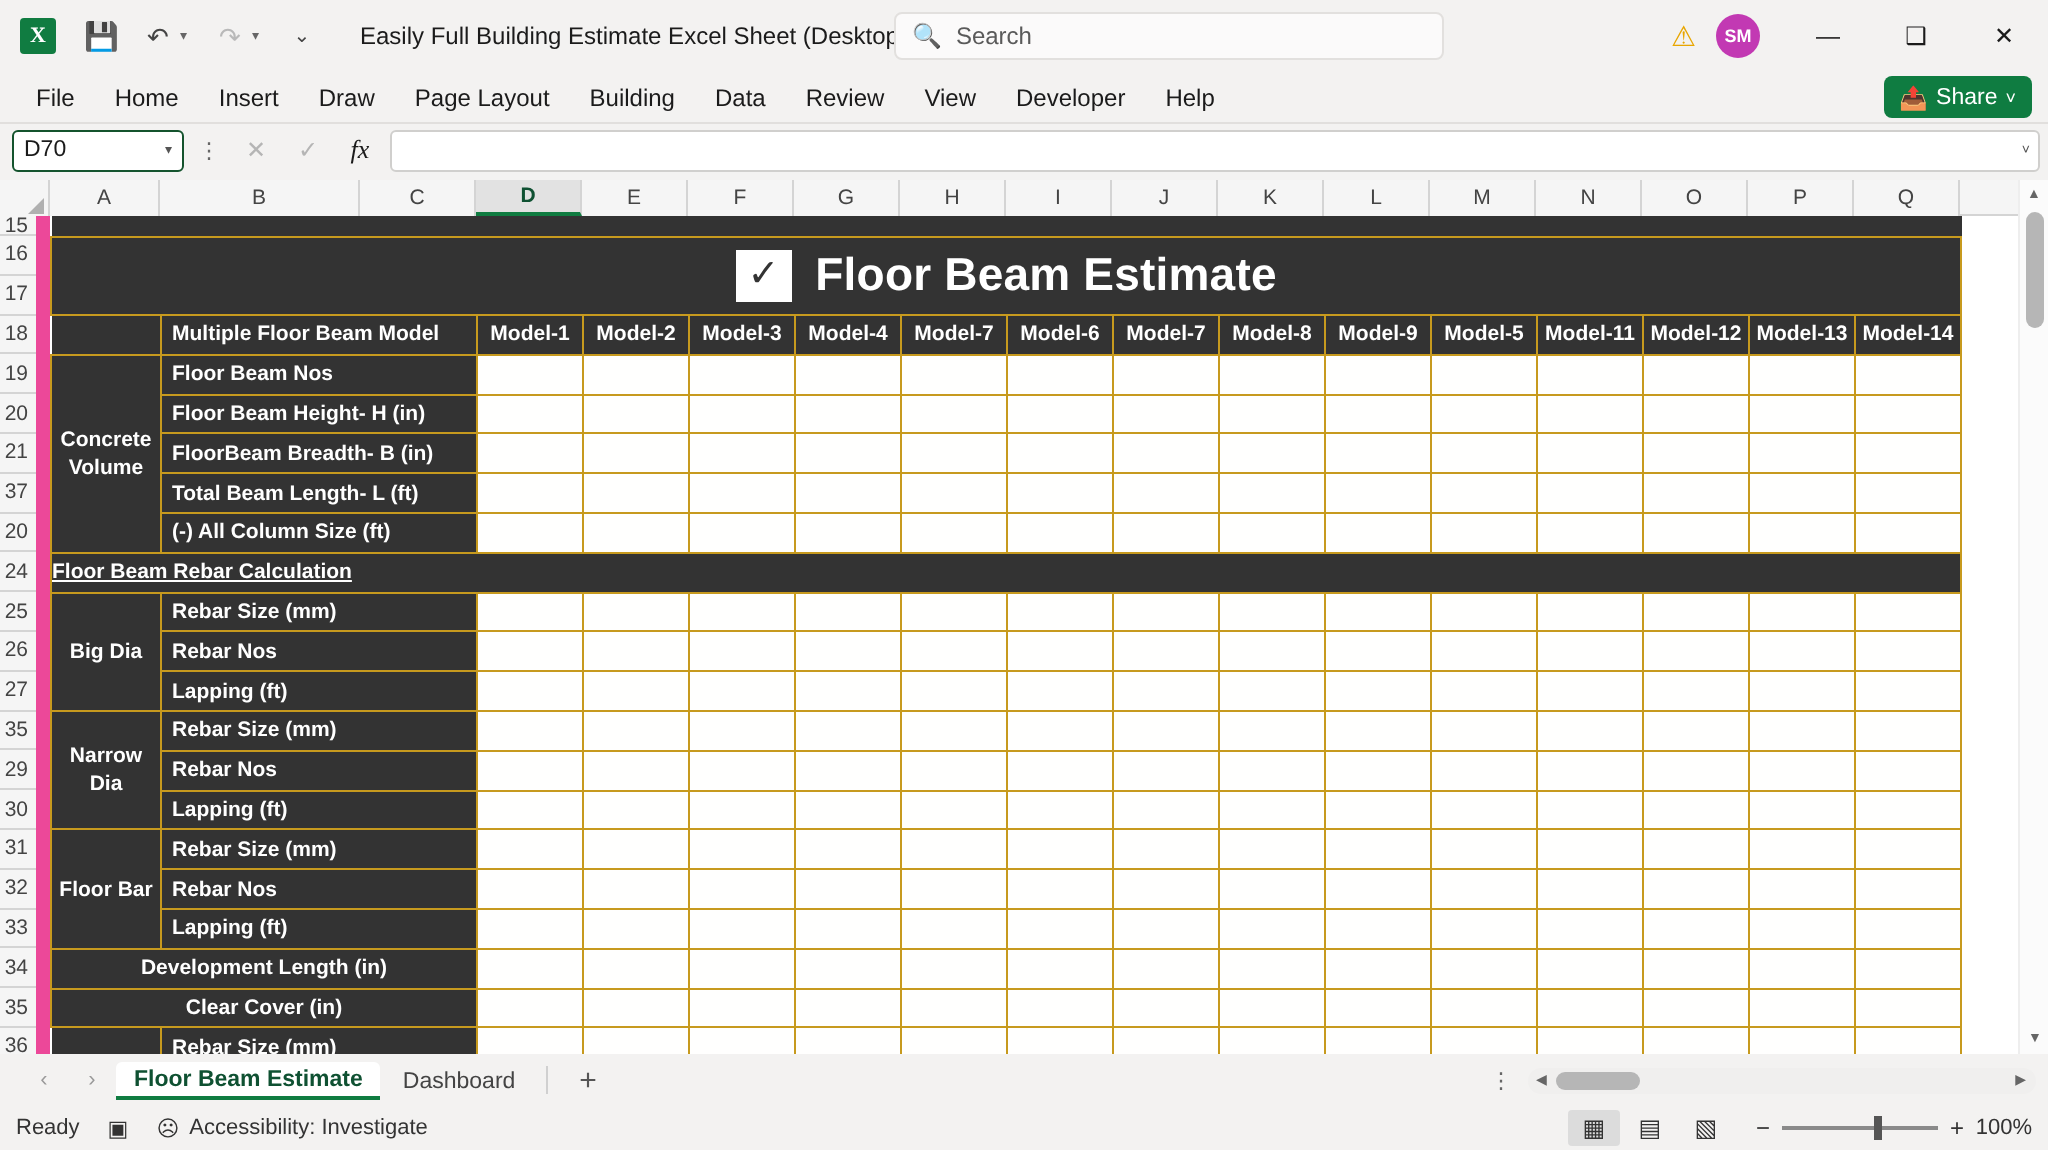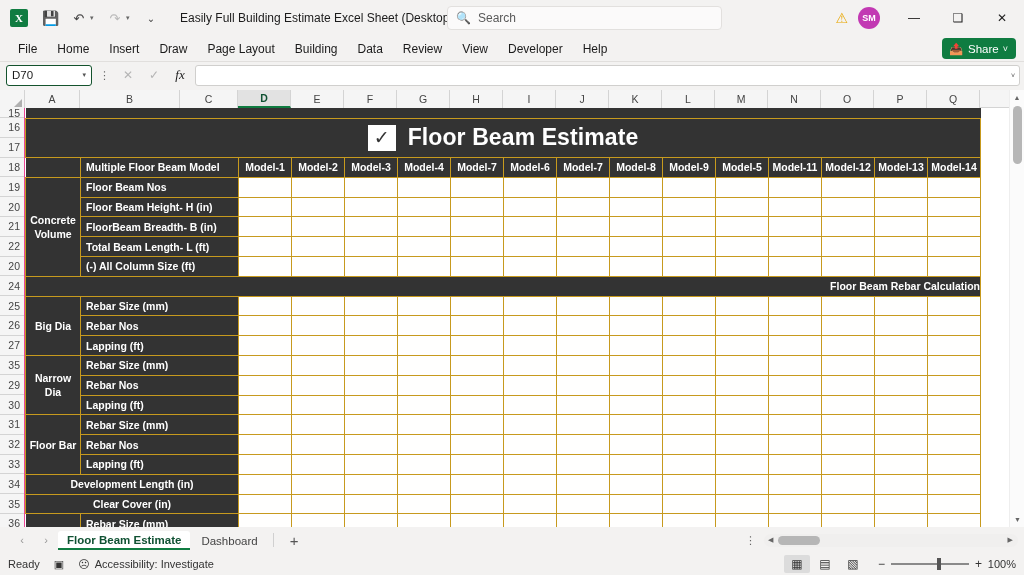--- a/index.html
+++ b/index.html
@@ -126,21 +126,21 @@
     border-width: 0 0 8px 8px; border-color: transparent transparent #b0b0b0 transparent;
   }
   .ch {
     height: 18px; border-right: 1px solid #d4d4d4;
     display: flex; align-items: center; justify-content: center;
     font-size: 10.5px; color: #444; background: #f5f5f5; flex: 0 0 auto;
   }
   .ch.sel { background: #e2e2e2; color: #0f5132; border-bottom: 2px solid #107c41; font-weight: bold; }
 
   .gridbody { display: flex; height: 419px; }
-  .rowhdr { width: 25px; flex: 0 0 25px; background: #f5f5f5; border-right: 1px solid #ec4899; }
+  .rowhdr { width: 25px; flex: 0 0 25px; background: #f5f5f5; border-right: 7px solid #ec4899; }
   .rh {
     border-bottom: 1px solid #d4d4d4;
     display: flex; align-items: center; justify-content: flex-end;
     padding-right: 4px; font-size: 10.5px; color: #444;
   }
   .sheetarea { flex: 1; position: relative; background: #fff; overflow: hidden; }
 
   table.sheet { border-collapse: collapse; table-layout: fixed; }
   table.sheet td { padding: 0; vertical-align: middle; overflow: hidden; }
 
@@ -162,21 +162,21 @@
   }
   .banner-title {
     display: flex; align-items: center; justify-content: center; gap: 12px;
   }
   .chkbox {
     width: 28px; height: 26px; background: #ffffff;
     display: flex; align-items: center; justify-content: center;
     color: #333; font-size: 19px; line-height: 1;
   }
   .banner-txt { font-size: 23px; font-weight: bold; color: #ffffff; letter-spacing: .1px; }
-  .subbanner { font-size: 10.5px; font-weight: bold; color: #fff; text-align: right; }
+  .subbanner { font-size: 10.5px; font-weight: bold; color: #fff; text-align: left; text-decoration: underline; }
 
   
   .vscroll {
     position: absolute; right: 0; top: 0; width: 15px; height: 437px;
     background: #fbfbfb; border-left: 1px solid #eee;
   }
   .vs-up, .vs-dn {
     height: 15px; display: flex; align-items: center; justify-content: center;
     font-size: 7px; color: #666;
   }
@@ -335,21 +335,21 @@
 
   <div class="gridbody">
     <div class="rowhdr">
       <div class="rh" style="height:10px">15</div>
       <div class="rh" style="height:19.8px">16</div>
       <div class="rh" style="height:19.8px">17</div>
       <div class="rh" style="height:19.8px">18</div>
       <div class="rh" style="height:19.8px">19</div>
       <div class="rh" style="height:19.8px">20</div>
       <div class="rh" style="height:19.8px">21</div>
-      <div class="rh" style="height:19.8px">22</div>
+      <div class="rh" style="height:19.8px">37</div>
       <div class="rh" style="height:19.8px">20</div>
       <div class="rh" style="height:19.8px">24</div>
       <div class="rh" style="height:19.8px">25</div>
       <div class="rh" style="height:19.8px">26</div>
       <div class="rh" style="height:19.8px">27</div>
       <div class="rh" style="height:19.8px">35</div>
       <div class="rh" style="height:19.8px">29</div>
       <div class="rh" style="height:19.8px">30</div>
       <div class="rh" style="height:19.8px">31</div>
       <div class="rh" style="height:19.8px">32</div>

